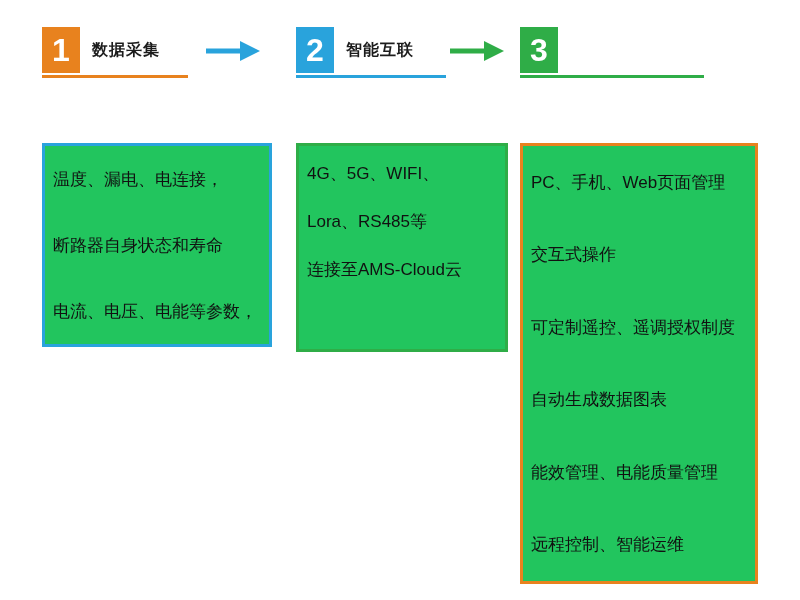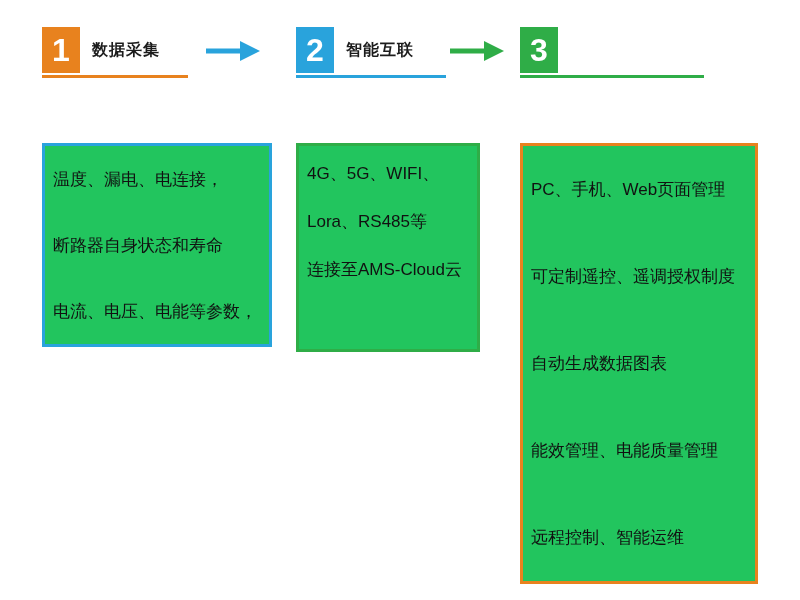--- a/index.html
+++ b/index.html
@@ -72,41 +72,42 @@
       <polygon points="36,3 56,13 36,23"></polygon>
     </svg>
   </div>
 
   <div class="column" style="left: 296px; width: 212px; --num-bg: #29a3dc; --underline: #29a3dc; --box-border: #2fad47;">
     <div class="header">
       <div class="num-box">2</div>
       <div class="title">智能互联</div>
     </div>
     <div class="underline" style="width:150px;"></div>
-    <div class="content-box box-top" style="width:184px; height:209px;">
+    <div class="content-box box-top" style="width:212px; height:209px;">
       <p>4G、5G、WIFI、</p>
       <p>Lora、RS485等</p>
       <p>连接至AMS-Cloud云</p>
     </div>
   </div>
 
   <div class="arrow" style="left: 448px; color: rgb(47, 173, 71);">
     <svg width="58" height="26" viewBox="0 0 58 26" aria-hidden="true">
       <line x1="2" y1="13" x2="38" y2="13" stroke-width="5"></line>
       <polygon points="36,3 56,13 36,23"></polygon>
     </svg>
   </div>
 
   <div class="column" style="left: 520px; width: 238px; --num-bg: #2fad47; --underline: #2fad47; --box-border: #e8821e;">
     <div class="header">
       <div class="num-box">3</div>
     </div>
     <div class="underline" style="width:184px;"></div>
     <div class="content-box box-spread" style="width:238px; height:441px;">
       <p>PC、手机、Web页面管理</p>
+      <p>交互式操作</p>
       <p>可定制遥控、遥调授权制度</p>
       <p>自动生成数据图表</p>
       <p>能效管理、电能质量管理</p>
       <p>远程控制、智能运维</p>
     </div>
   </div>
 
 </div>
 
 </body></html>

